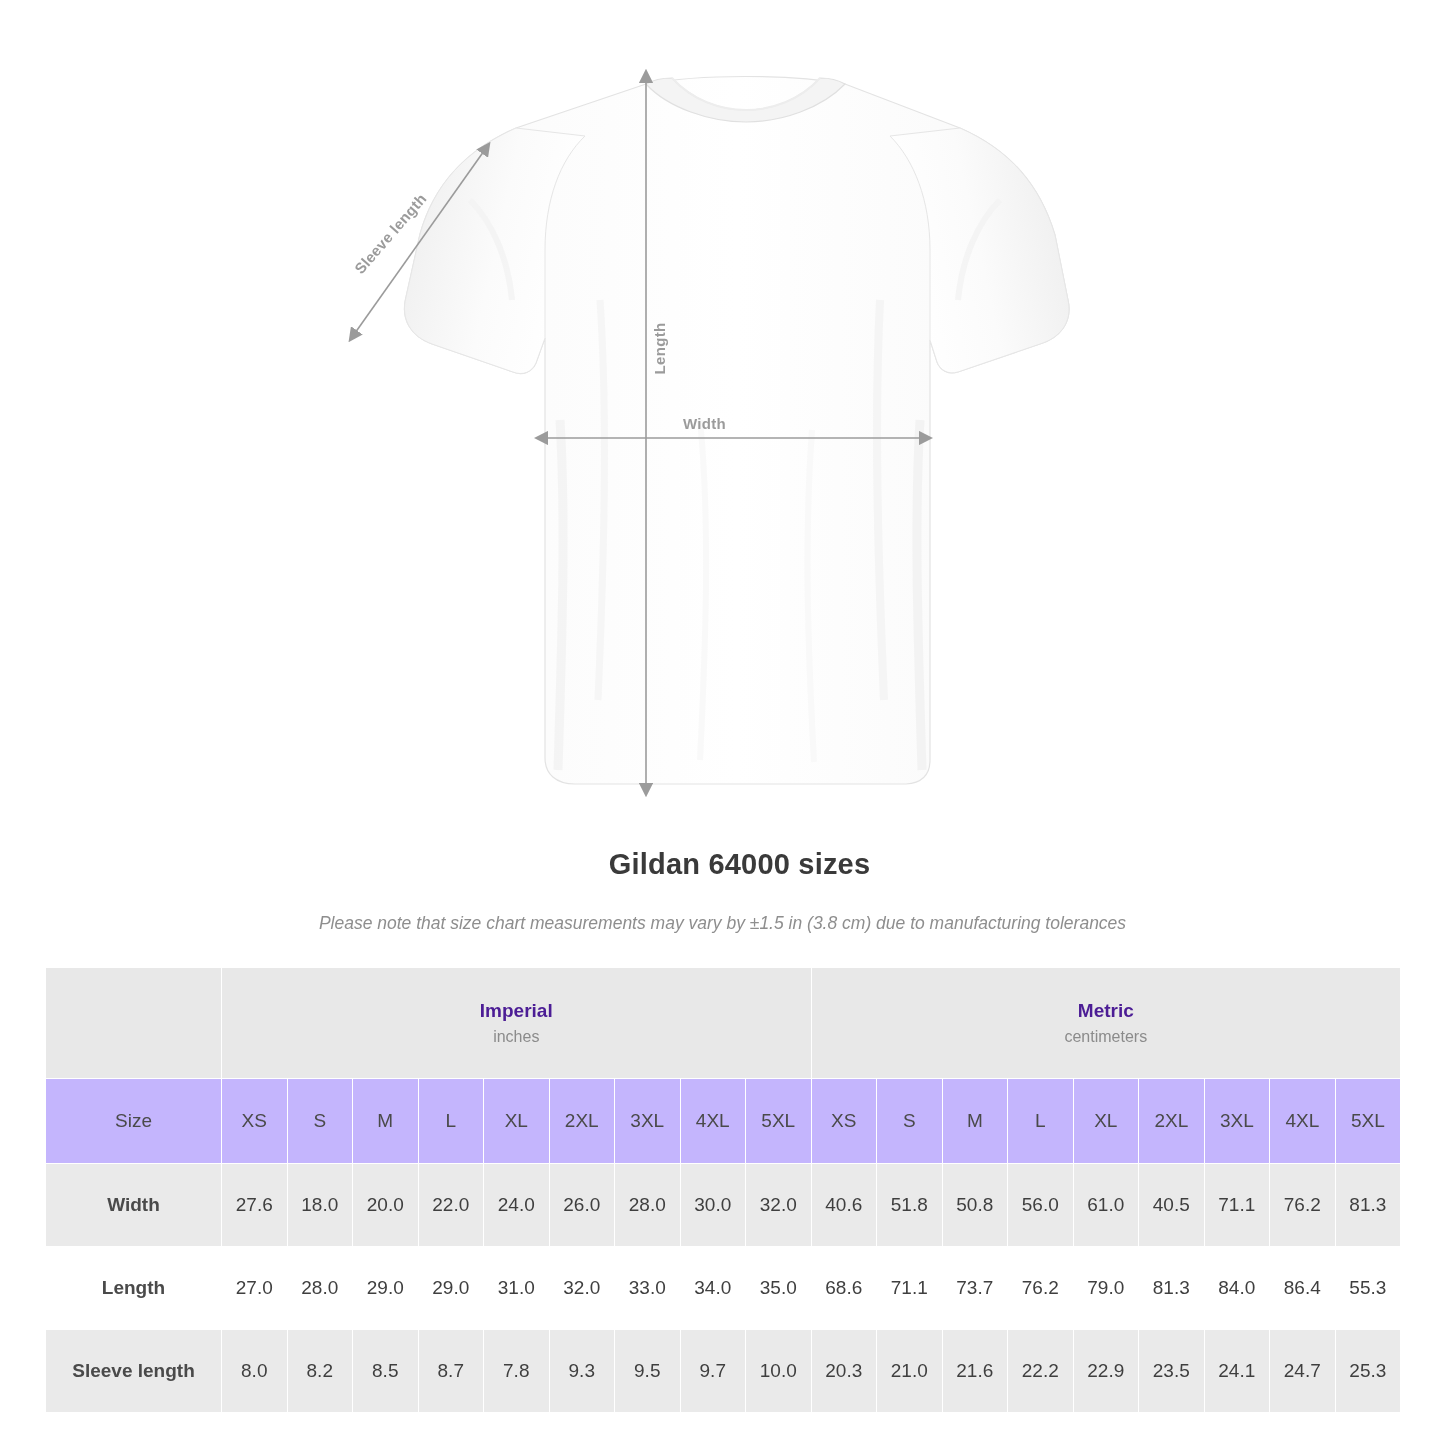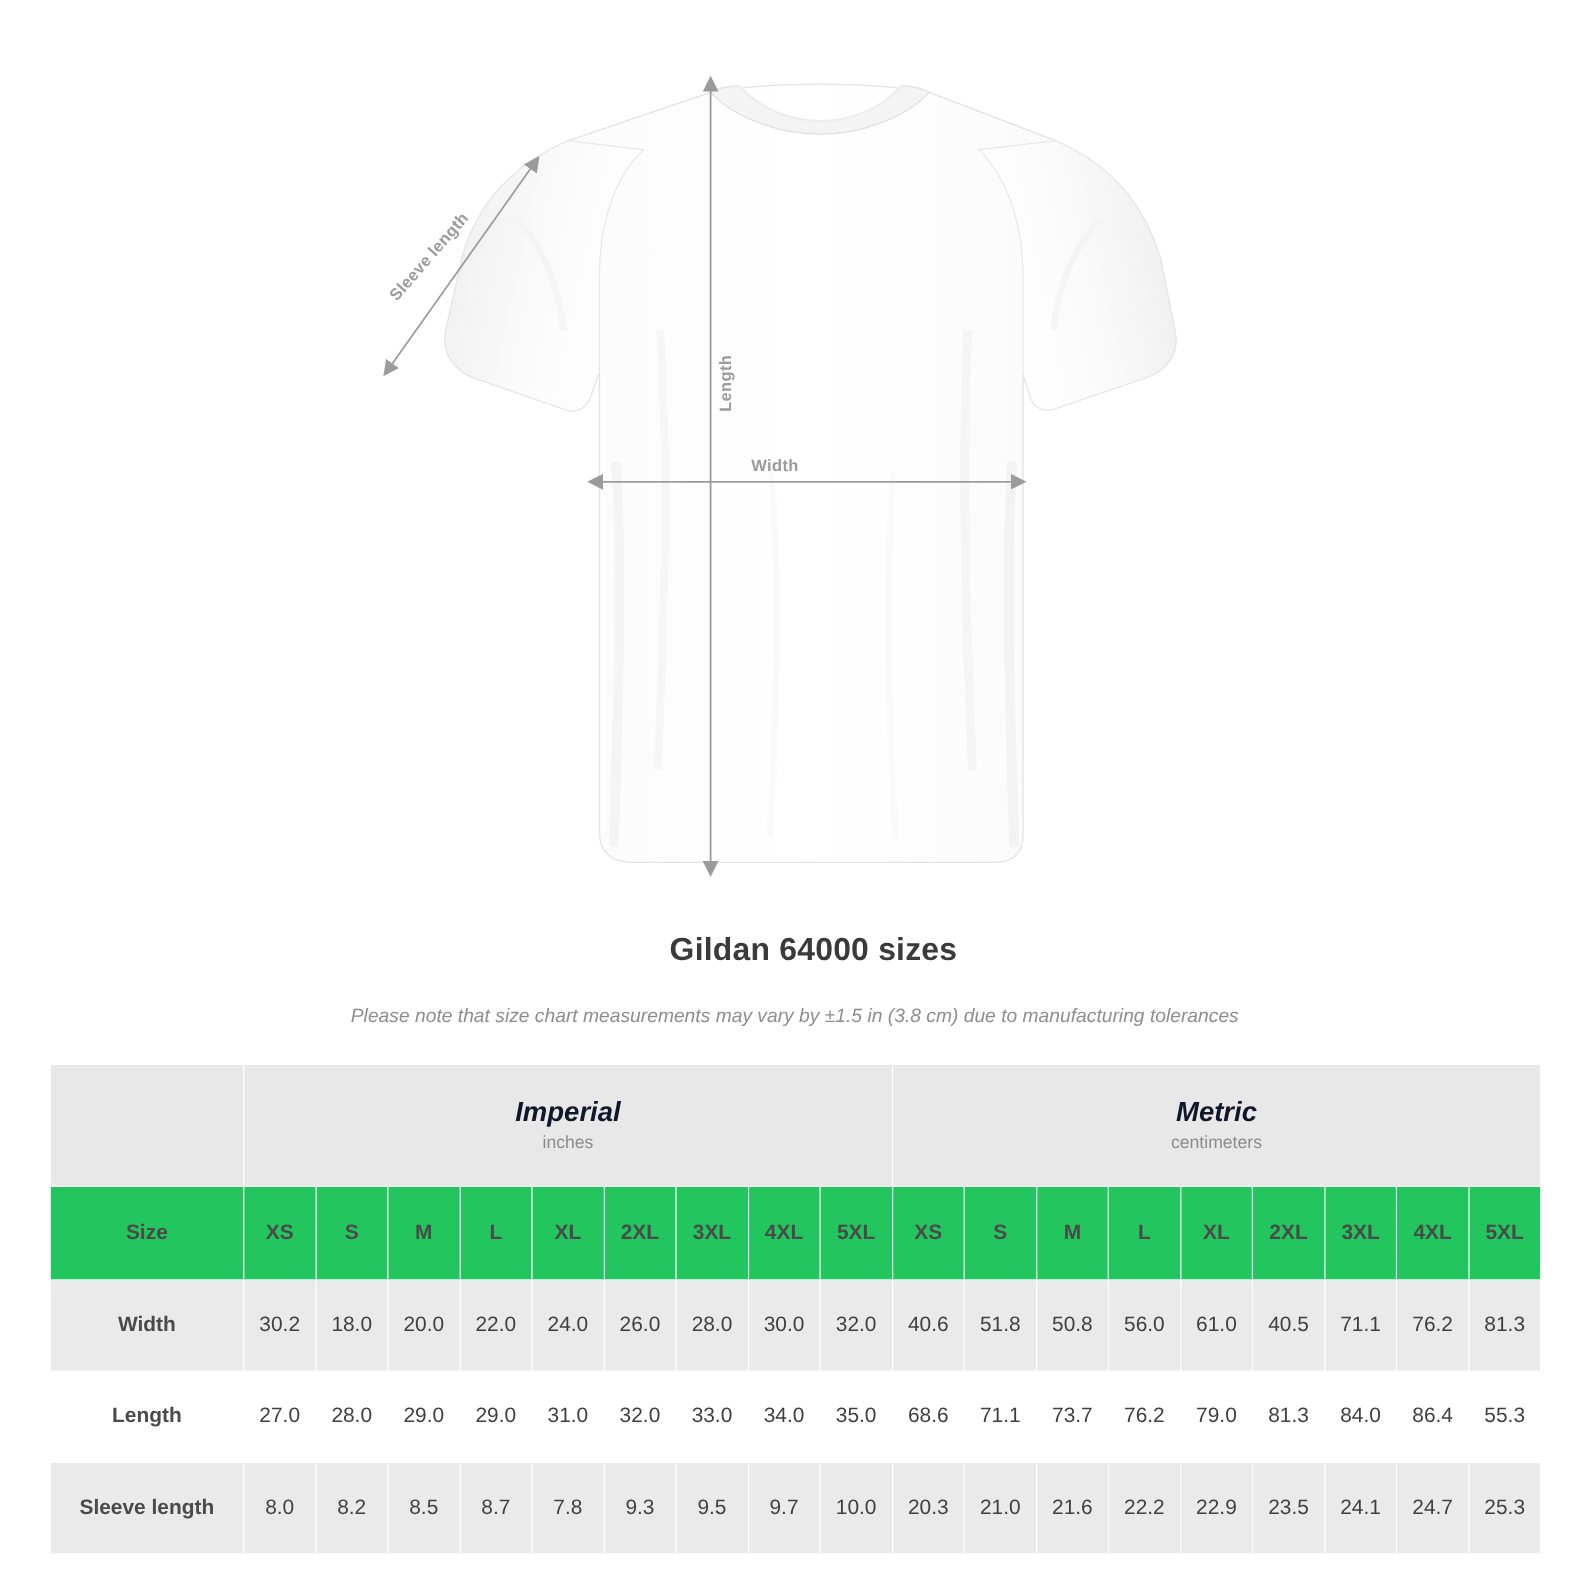--- a/index.html
+++ b/index.html
@@ -85,36 +85,35 @@
     text-align: center;
     vertical-align: middle;
     border: 1px solid #ffffff;
   }
   .unit-row td {
     background: #e8e8e8;
     height: 110px;
     padding: 0;
   }
   .unit-name {
-    font-size: 25px;
-    font-style: italic;
+    font-size: 19px;
     font-weight: bold;
-    color: #0f172a;
+    color: #4c1d95;
     line-height: 1.15;
   }
   .unit-sub {
     font-size: 16px;
     color: #8b8b8b;
     margin-top: 6px;
   }
   .head-row td {
-    background: #22c55e;
+    background: #c4b5fd;
     height: 82px;
     font-size: 19px;
-    font-weight: bold;
+    font-weight: normal;
     color: #4a4a4a;
   }
   .head-row td.rowlabel {
     font-size: 19px;
   }
   .data-row td {
     height: 80px;
     font-size: 19px;
     color: #3f3f3f;
   }
@@ -273,21 +272,21 @@
         <td>L</td>
         <td>XL</td>
         <td>2XL</td>
         <td>3XL</td>
         <td>4XL</td>
         <td>5XL</td>
       </tr>
 
       <tr class="data-row alt">
         <td class="rowlabel">Width</td>
-        <td>30.2</td>
+        <td>27.6</td>
         <td>18.0</td>
         <td>20.0</td>
         <td>22.0</td>
         <td>24.0</td>
         <td>26.0</td>
         <td>28.0</td>
         <td>30.0</td>
         <td>32.0</td>
         <td>40.6</td>
         <td>51.8</td>

